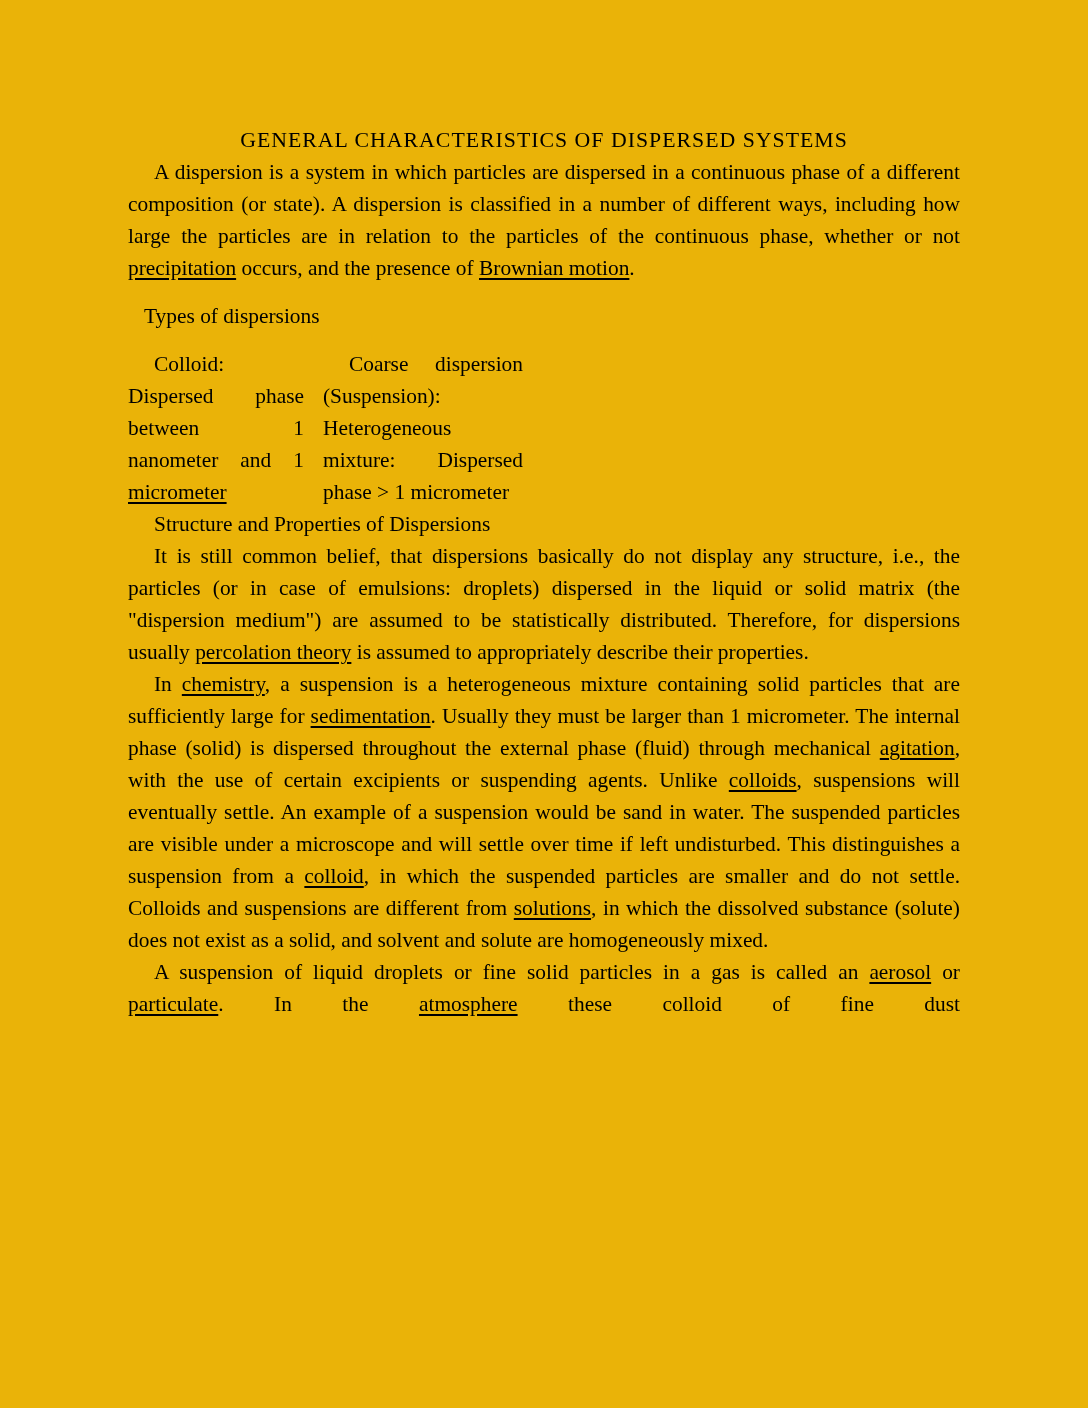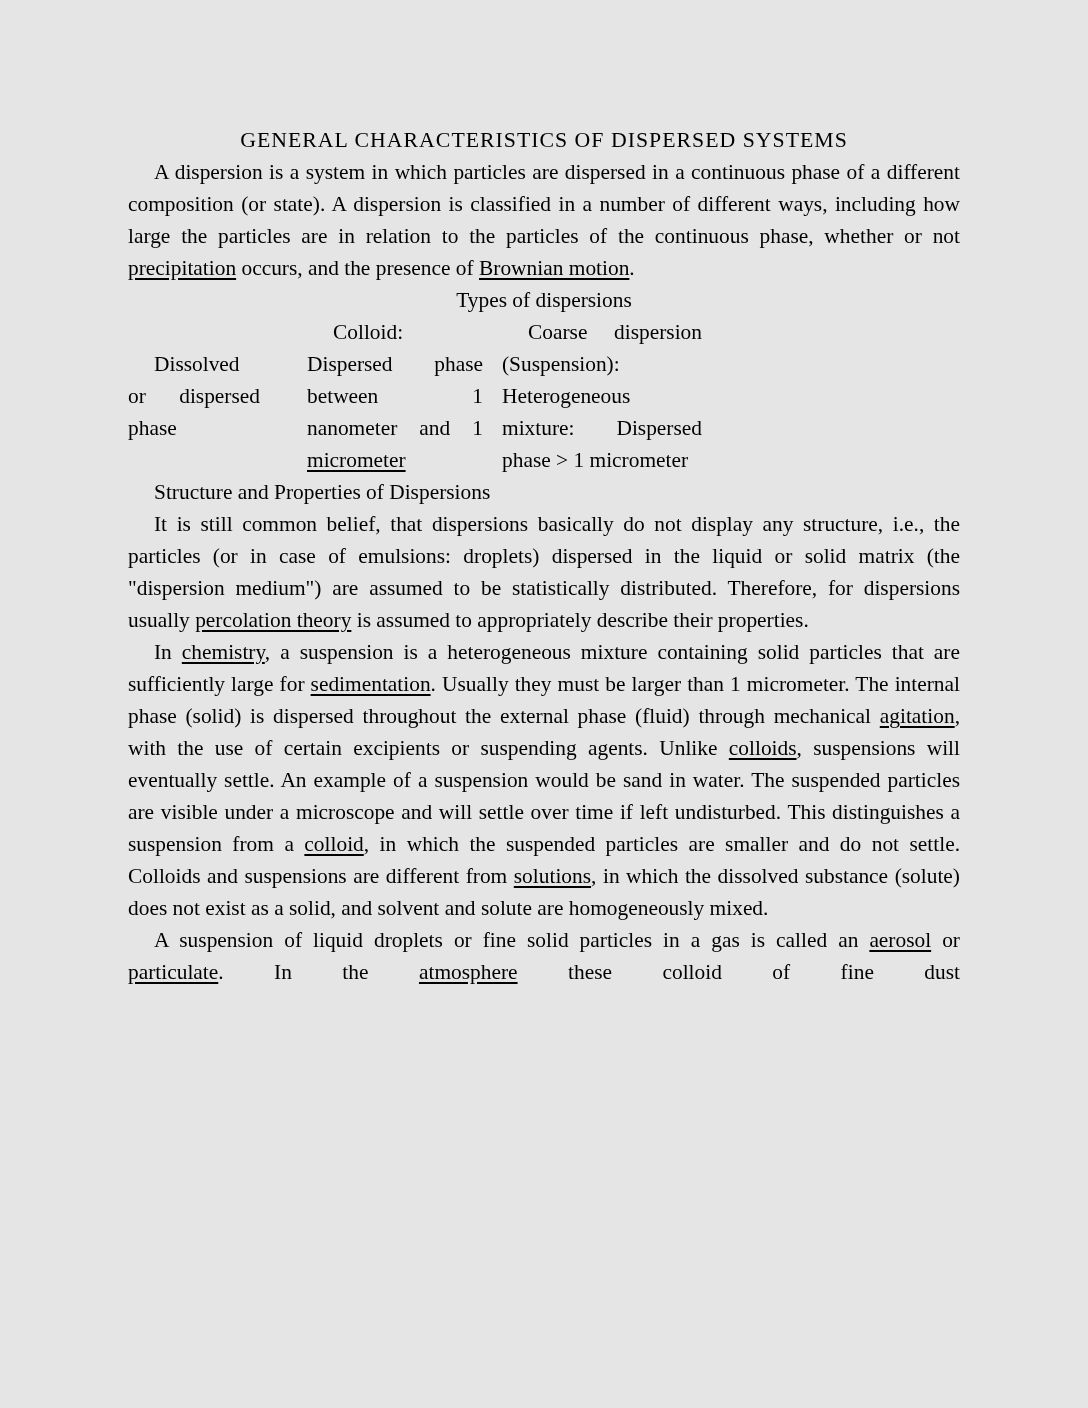--- a/index.html
+++ b/index.html
@@ -6,21 +6,21 @@
     margin: 0;
     padding: 0;
     background: #ffffff;
   }
   .page {
     position: relative;
     box-sizing: border-box;
     width: 1088px;
     height: 1408px;
     margin: 0 auto;
-    background: #e5e5e5;
+    background: #eab308;
     color: #000000;
     padding: 124px 128px 0 128px;
     overflow: hidden;
     font-family: "Liberation Serif", "DejaVu Serif", serif;
     font-size: 21.4px;
     line-height: 32px;
   }
   .doc-title {
     margin: 0;
     font-size: 21.8px;
@@ -30,37 +30,36 @@
     letter-spacing: 1px;
     line-height: 32px;
     white-space: nowrap;
   }
   .para {
     margin: 0;
     text-align: justify;
     text-indent: 26px;
   }
   .caption {
-    margin: 0;
-    text-align: center;
+    margin: 16px;
     text-indent: 0;
   }
   .disp-table {
     display: flex;
     align-items: center;
     column-gap: 7px;
   }
   .cell {
     text-align: justify;
     text-indent: 26px;
   }
   .cell-1 { width: 132px; }
   .cell-2 { width: 118px; text-indent: 0; }
   .cell-3 { width: 178px; }
-  .cell-4 { width: 176px; margin-left: 40px; }
+  .cell-4 { width: 176px; }
   .cell-5 { width: 200px; margin-left: 12px; }
   .last-just { text-align-last: justify; }
   u {
     text-decoration: underline;
     text-decoration-thickness: 2px;
     text-underline-offset: 3px;
   }
 </style>
 </head>
 <body>
@@ -68,21 +67,20 @@
 <div class="page">
 
   <h1 class="doc-title">GENERAL CHARACTERISTICS OF DISPERSED SYSTEMS</h1>
 
   <p class="para"><span>A dispersion is a system in which particles are dispersed in a continuous phase of a different composition (or state). A dispersion is classified in a number of different ways, including how large the particles are in relation to the particles of the continuous phase, whether or not </span><u>precipitation</u><span> occurs, and the presence of </span><u>Brownian motion</u><span>.</span></p>
 
 
   <p class="caption">Types of dispersions</p>
 
   <div class="disp-table">
-    <div class="cell cell-1"><span>Dissolved or dispersed phase</span></div>
     <div class="cell cell-4"><span>Colloid: Dispersed phase between 1 nanometer and 1 </span><u>micrometer</u></div>
     <div class="cell cell-5"><span>Coarse dispersion (Suspension): Heterogeneous mixture: Dispersed phase &gt; 1 micrometer</span></div>
   </div>
 
   <p class="para"><span>Structure and Properties of Dispersions</span></p>
 
   <p class="para"><span>It is still common belief, that dispersions basically do not display any structure, i.e., the particles (or in case of emulsions: droplets) dispersed in the liquid or solid matrix (the "dispersion medium") are assumed to be statistically distributed. Therefore, for dispersions usually </span><u>percolation theory</u><span> is assumed to appropriately describe their properties.</span></p>
 
   <p class="para"><span>In </span><u>chemistry</u><span>, a suspension is a heterogeneous mixture containing solid particles that are sufficiently large for </span><u>sedimentation</u><span>. Usually they must be larger than 1 micrometer. The internal phase (solid) is dispersed throughout the external phase (fluid) through mechanical </span><u>agitation</u><span>, with the use of certain excipients or suspending agents. Unlike </span><u>colloids</u><span>, suspensions will eventually settle. An example of a suspension would be sand in water. The suspended particles are visible under a microscope and will settle over time if left undisturbed. This distinguishes a suspension from a </span><u>colloid</u><span>, in which the suspended particles are smaller and do not settle. Colloids and suspensions are different from </span><u>solutions</u><span>, in which the dissolved substance (solute) does not exist as a solid, and solvent and solute are homogeneously mixed.</span></p>
 

